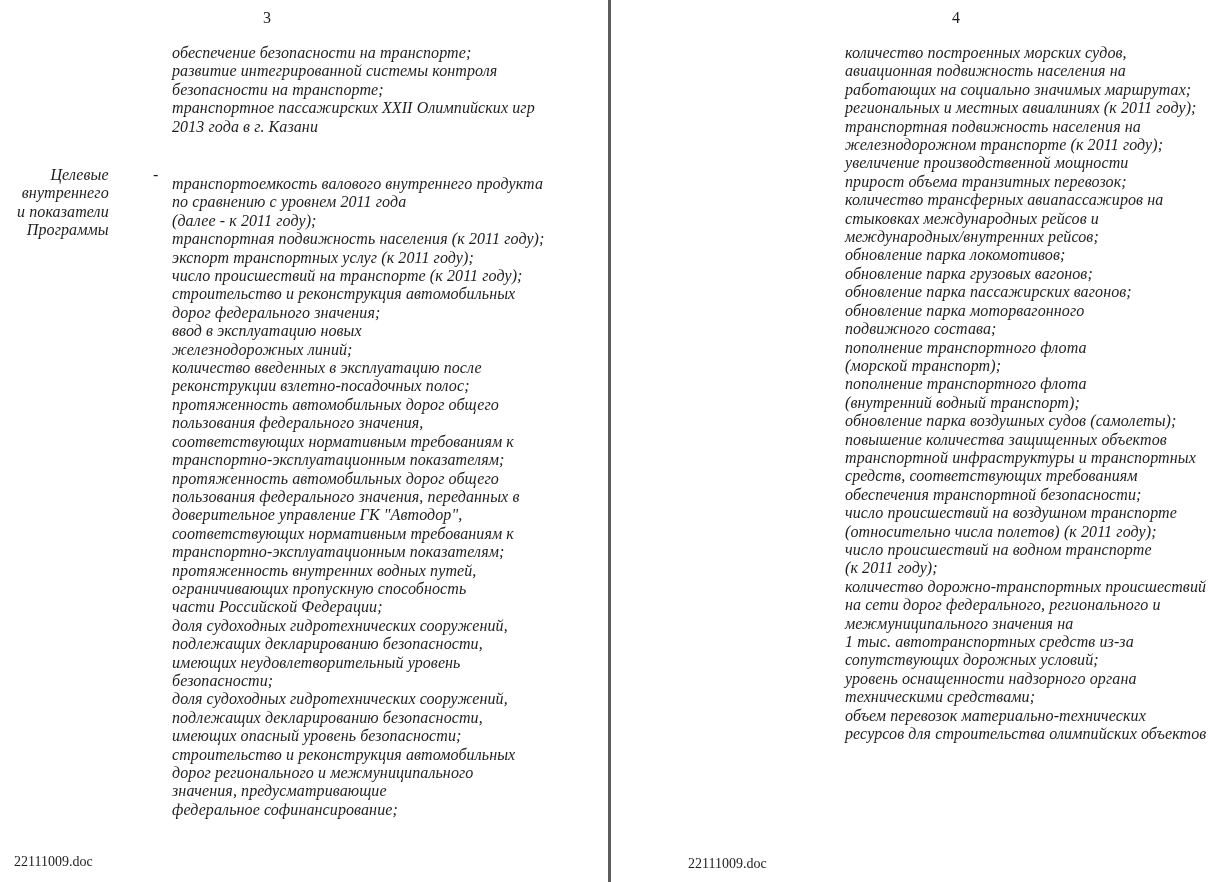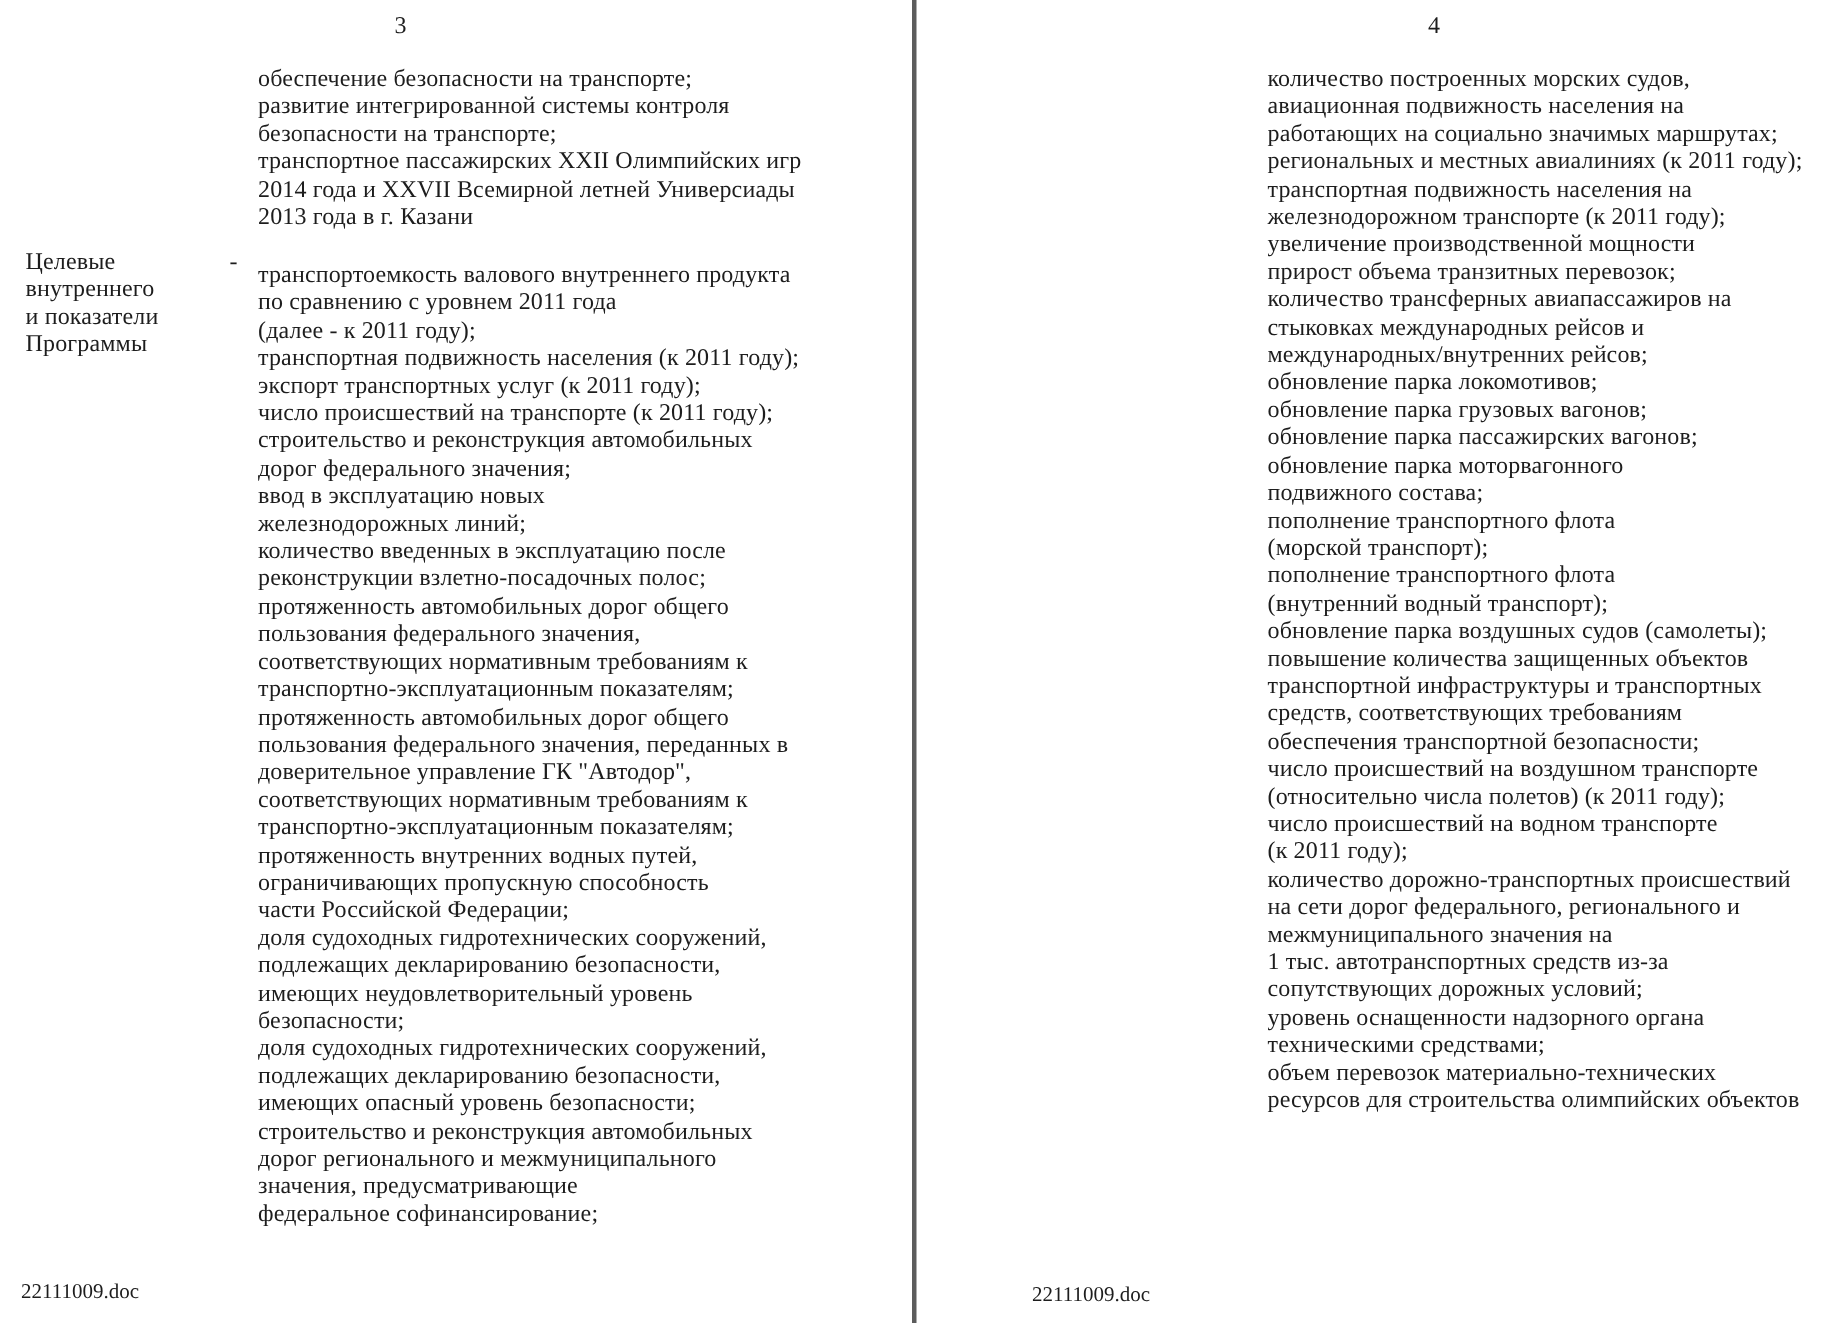--- a/index.html
+++ b/index.html
@@ -36,25 +36,26 @@
     color: #1d1d1d;
   }
   .pn-left  { left: 263px; top: 9px; }
   .pn-right { left: 341px; top: 9px; } 
 
   .textblock {
     position: absolute;
     font-size: 16px;
     line-height: 18.4px;
     letter-spacing: 0.1px;
+    font-style: italic;
   }
   .textblock .line { white-space: pre; }
 
   .cont-block  { left: 172px; top: 44px; }
-  .label-block { left: 17px;  top: 166px; }
+  .label-block { left: 17px;  top: 166px; text-align: right; }
   .dash-mark   { position: absolute; left: 153px; top: 166px;
                  font-size: 16px; line-height: 18.4px; }
   .main-block  { left: 172px; top: 175px; }
 
   .right-body  { left: 234px; top: 44px; } 
 
   .footer {
     position: absolute;
     font-size: 14px;
     line-height: 13px;
@@ -69,21 +70,20 @@
 <div class="canvas">
 
   <div class="page page-left">
     <div class="page-number pn-left">3</div>
 
     <div class="textblock cont-block">
         <div class="line">обеспечение безопасности на транспорте;</div>
         <div class="line">развитие интегрированной системы контроля</div>
         <div class="line">безопасности на транспорте;</div>
         <div class="line">транспортное пассажирских XXII Олимпийских игр</div>
-        <div class="line">2014 года и XXVII Всемирной летней Универсиады</div>
         <div class="line">2013 года в г. Казани</div>
       </div>
 
     <div class="textblock label-block">
         <div class="line">Целевые</div>
         <div class="line">внутреннего</div>
         <div class="line">и показатели</div>
         <div class="line">Программы</div>
       </div>
 

